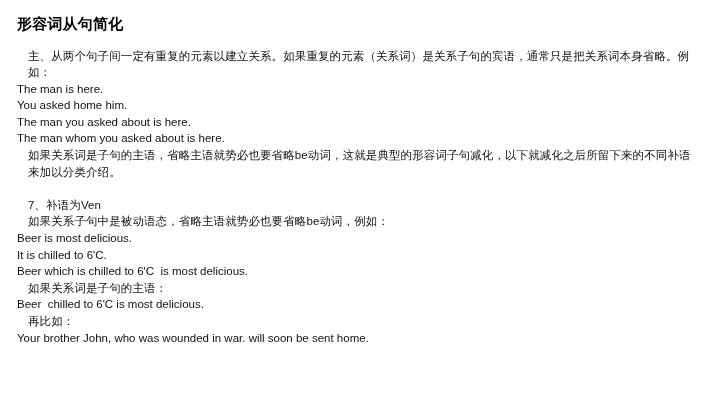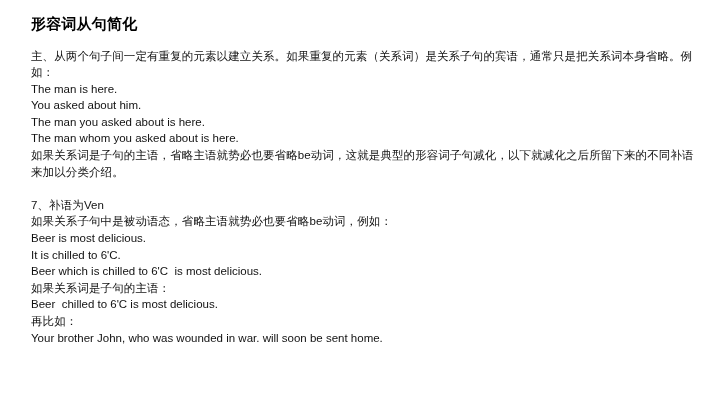--- a/index.html
+++ b/index.html
@@ -12,21 +12,21 @@
     background: #ffffff;
     font-family: "Liberation Sans", sans-serif;
     color: #1a1a1a;
     overflow: hidden;
   }
   .slide {
     position: relative;
     width: 720px;
     height: 394px;
     box-sizing: border-box;
-    padding: 14px 18px 0 31px;
+    padding: 14px 18px 0 17px;
   }
   .slide-title {
     font-size: 15px;
     font-weight: bold;
     color: #000000;
     line-height: 1.3;
     margin: 0 0 14px 0;
     letter-spacing: 0.2px;
   }
   .body-block {
@@ -34,36 +34,37 @@
   }
   .line {
     font-size: 11.5px;
     line-height: 16.6px;
     color: #111111;
     white-space: pre-wrap;
     word-break: break-word;
   }
   .line.cn {
     letter-spacing: 0.1px;
+    margin-left: 11px;
   }
   .line.spacer {
     height: 16.6px;
   }
 </style>
 </head>
 <body>
 
 <div class="slide">
 
   <h1 class="slide-title">形容词从句简化</h1>
 
   <div class="body-block">
     <div class="line cn">主、从两个句子间一定有重复的元素以建立关系。如果重复的元素（关系词）是关系子句的宾语，通常只是把关系词本身省略。例如：</div>
     <div class="line">The man is here.</div>
-    <div class="line">You asked about him.</div>
+    <div class="line">You asked home him.</div>
     <div class="line">The man you asked about is here.</div>
     <div class="line">The man whom you asked about is here.</div>
     <div class="line cn">如果关系词是子句的主语，省略主语就势必也要省略be动词，这就是典型的形容词子句减化，以下就减化之后所留下来的不同补语来加以分类介绍。</div>
   </div>
 
   <div class="line spacer"></div>
 
   <div class="body-block">
     <div class="line cn">7、补语为Ven</div>
     <div class="line cn">如果关系子句中是被动语态，省略主语就势必也要省略be动词，例如：</div>

